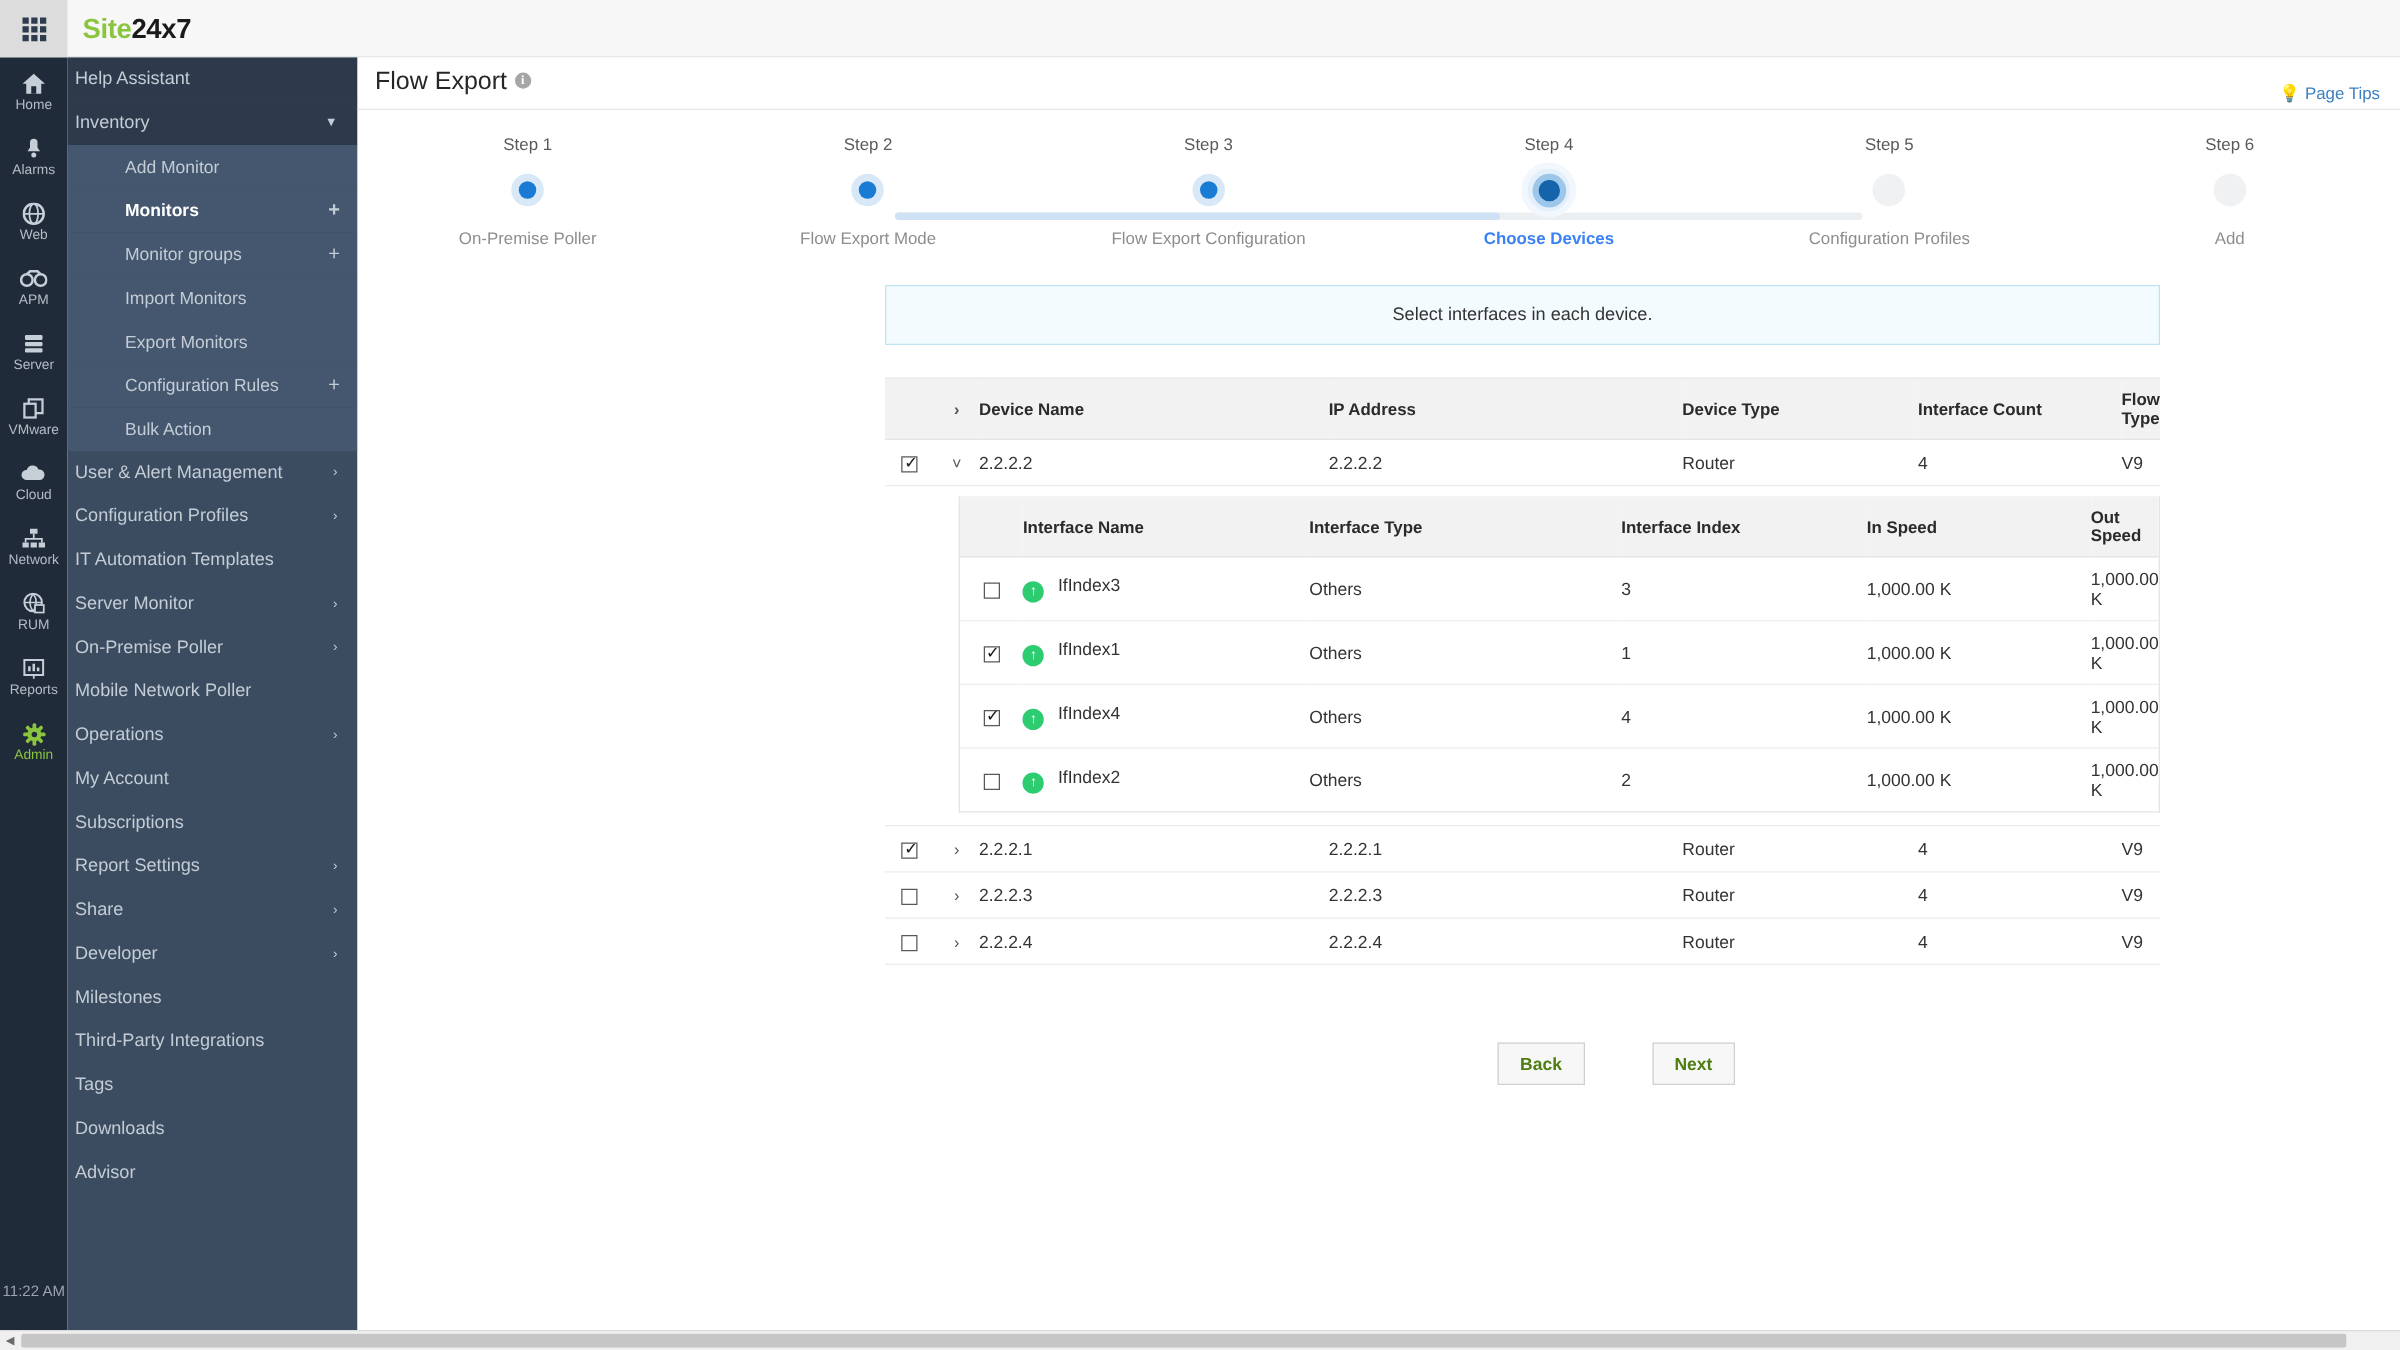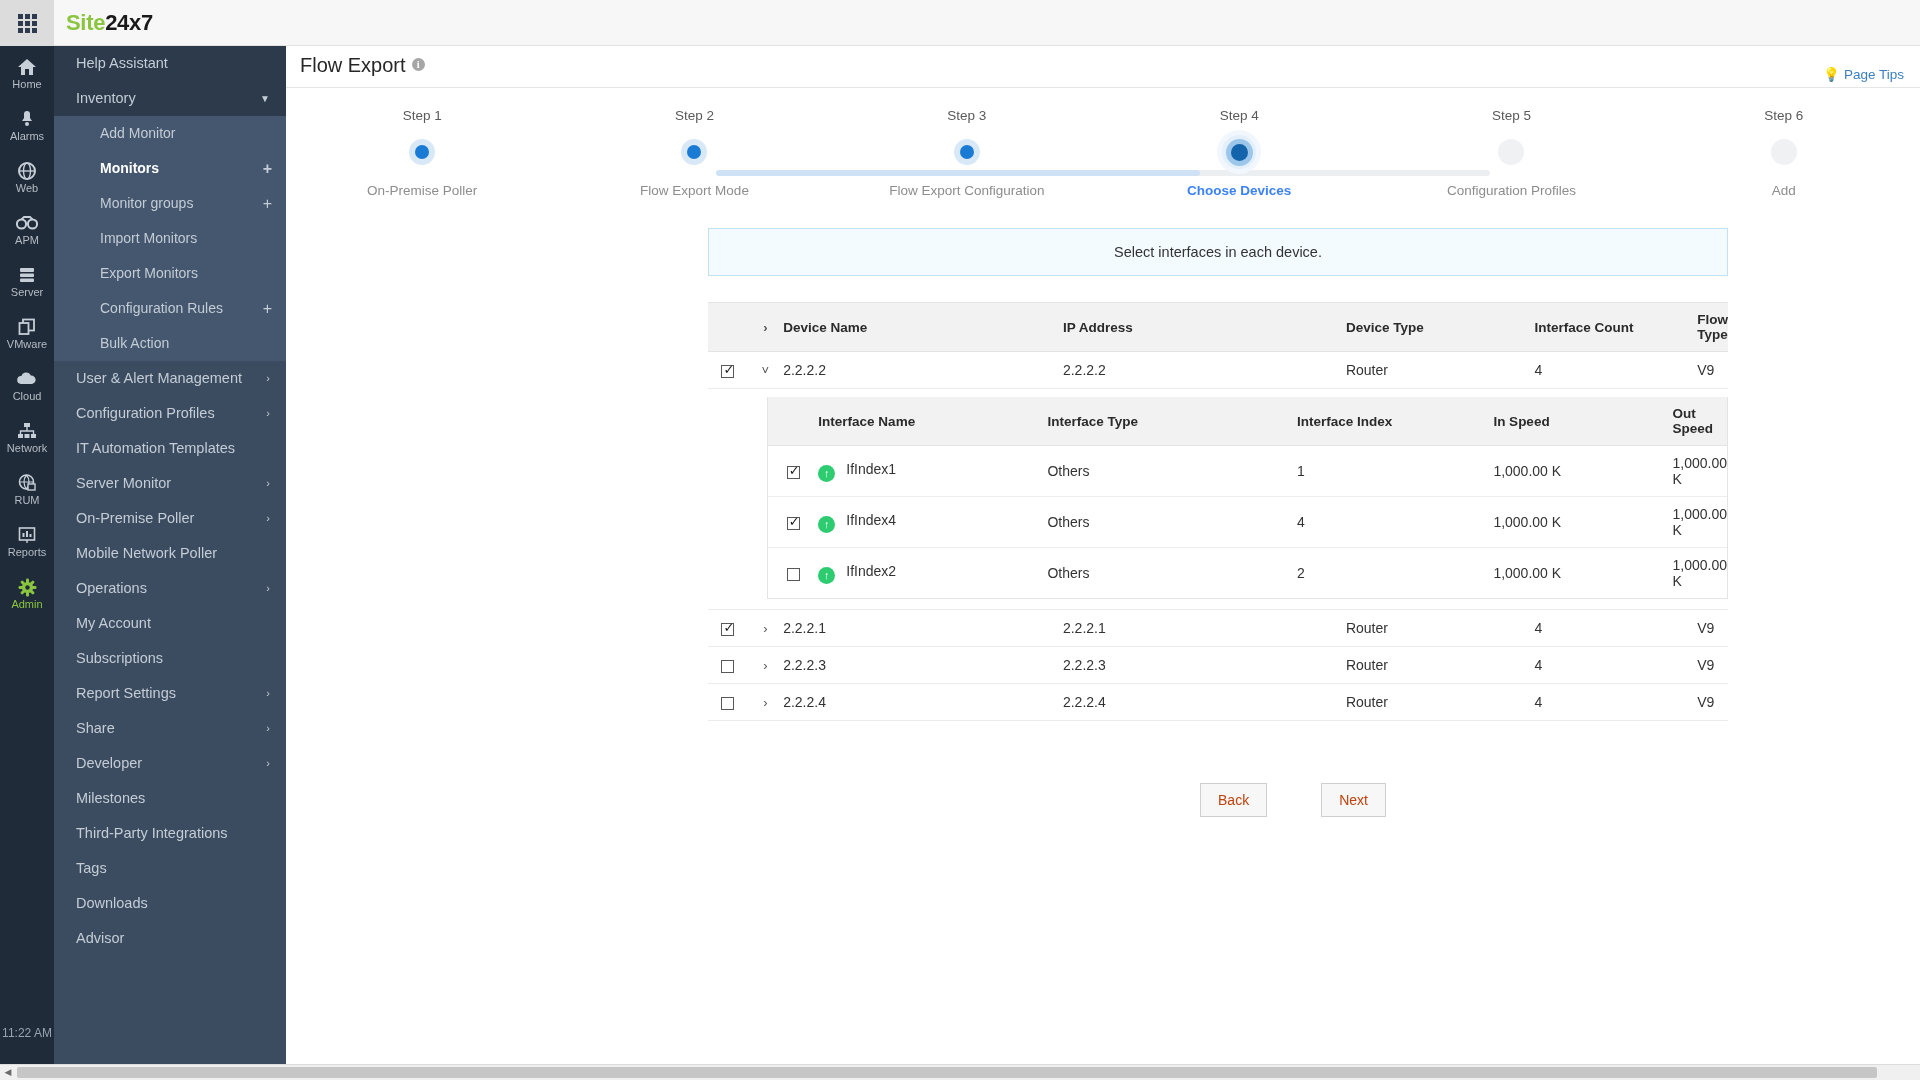--- a/index.html
+++ b/index.html
@@ -25,21 +25,21 @@
   .rail { position: absolute; left: 0; top: 46px; width: 54px; height: 1034px; background: #1f2b38; }
   .rail-item { width: 54px; padding: 9px 0 7px; text-align: center; color: #b4bcc6; cursor: pointer; }
   .rail-item .ico { display: block; height: 22px; line-height: 22px; margin-bottom: 1px; }
   .rail-item .ico svg { vertical-align: middle; }
   .rail-item .lbl { display: block; font-size: 11px; line-height: 13px; }
   .rail-item.active { color: #8bc53f; }
   .rail-clock { position: absolute; left: 0; bottom: 40px; width: 54px; text-align: center; color: #9aa4b0; font-size: 12px; }
 
   
   .nav { position: absolute; left: 54px; top: 46px; width: 232px; height: 1034px; background: #3b4c60; overflow: hidden; }
-  .nav-item { height: 35px; line-height: 35px; padding-left: 22px; color: #c4ccd6; font-size: 14.5px; cursor: pointer; white-space: nowrap; position: relative; }
+  .nav-item { height: 35px; line-height: 35px; padding-left: 6px; color: #c4ccd6; font-size: 14.5px; cursor: pointer; white-space: nowrap; position: relative; }
   .nav-item.dark { background: #2c3a4b; }
   .nav-item.sub { padding-left: 46px; background: #44576e; font-size: 14px; }
   .nav-item.sub.sel { color: #ffffff; font-weight: bold; }
   .nav-item .caret-dn { position: absolute; right: 16px; top: 0; font-size: 10px; color: #c4ccd6; }
   .nav-item .caret-rt { position: absolute; right: 16px; top: 0; font-size: 11px; color: #c4ccd6; }
   .nav-item .plus { position: absolute; right: 14px; top: 0; font-size: 16px; color: #c4ccd6; }
 
   
   .main { position: absolute; left: 286px; top: 46px; width: 1634px; height: 1034px; background: #ffffff; }
   .page-head { position: relative; height: 42px; border-bottom: 1px solid #e6e6e6; }
@@ -93,21 +93,21 @@
   .i-chk { width: 62px; text-align: center !important; }
   .i-name { width: 283px; }
   .i-type { width: 310px; }
   .i-idx { width: 240px; }
   .i-in { width: 218px; }
   .i-out { width: auto; }
   .up-ico { display: inline-block; width: 17px; height: 17px; border-radius: 50%; background: #2ecc71; color: #fff; font-size: 11px; line-height: 17px; text-align: center; vertical-align: -3px; margin-right: 11px; }
 
   
   .btn-row { margin: 62px 0 0 0; display: flex; justify-content: center; gap: 54px; padding-left: 150px; }
-  .btn { min-width: 58px; height: 34px; padding: 0 17px; background: #f7f7f7; border: 1px solid #cfcfcf; font-size: 14px; color: #c2410c; cursor: pointer; font-family: "Liberation Sans", sans-serif; }
+  .btn { min-width: 58px; height: 34px; padding: 0 17px; background: #f7f7f7; border: 1px solid #cfcfcf; font-size: 14px; color: #4d7c0f; cursor: pointer; font-family: "Liberation Sans", sans-serif; font-weight: bold; }
 
   
   .hscroll { position: absolute; left: 0; bottom: 0; width: 1920px; height: 16px; background: #f0f0f0; border-top: 1px solid #dcdcdc; }
   .hscroll .arrow { position: absolute; left: 0; top: 0; width: 16px; height: 15px; color: #6b6b6b; font-size: 9px; text-align: center; line-height: 15px; }
   .hscroll .thumb { position: absolute; left: 17px; top: 2px; height: 11px; width: 1860px; background: #c6c6c6; border-radius: 2px; }
 </style>
 </head>
 <body>
 
 <div class="app">
@@ -367,20 +367,28 @@
                       <th class="i-chk"></th>
                       <th class="i-name">Interface Name</th>
                       <th class="i-type">Interface Type</th>
                       <th class="i-idx">Interface Index</th>
                       <th class="i-in">In Speed</th>
                       <th class="i-out">Out Speed</th>
                     </tr>
                   </thead>
                   <tbody>
                     <tr class="if-row">
+                      <td class="i-chk"><span class="cb"></span></td>
+                      <td class="i-name"><span class="up-ico">↑</span><span>IfIndex3</span></td>
+                      <td class="i-type">Others</td>
+                      <td class="i-idx">3</td>
+                      <td class="i-in">1,000.00 K</td>
+                      <td class="i-out">1,000.00 K</td>
+                    </tr>
+                    <tr class="if-row">
                       <td class="i-chk"><span class="cb on"></span></td>
                       <td class="i-name"><span class="up-ico">↑</span><span>IfIndex1</span></td>
                       <td class="i-type">Others</td>
                       <td class="i-idx">1</td>
                       <td class="i-in">1,000.00 K</td>
                       <td class="i-out">1,000.00 K</td>
                     </tr>
                     <tr class="if-row">
                       <td class="i-chk"><span class="cb on"></span></td>
                       <td class="i-name"><span class="up-ico">↑</span><span>IfIndex4</span></td>

